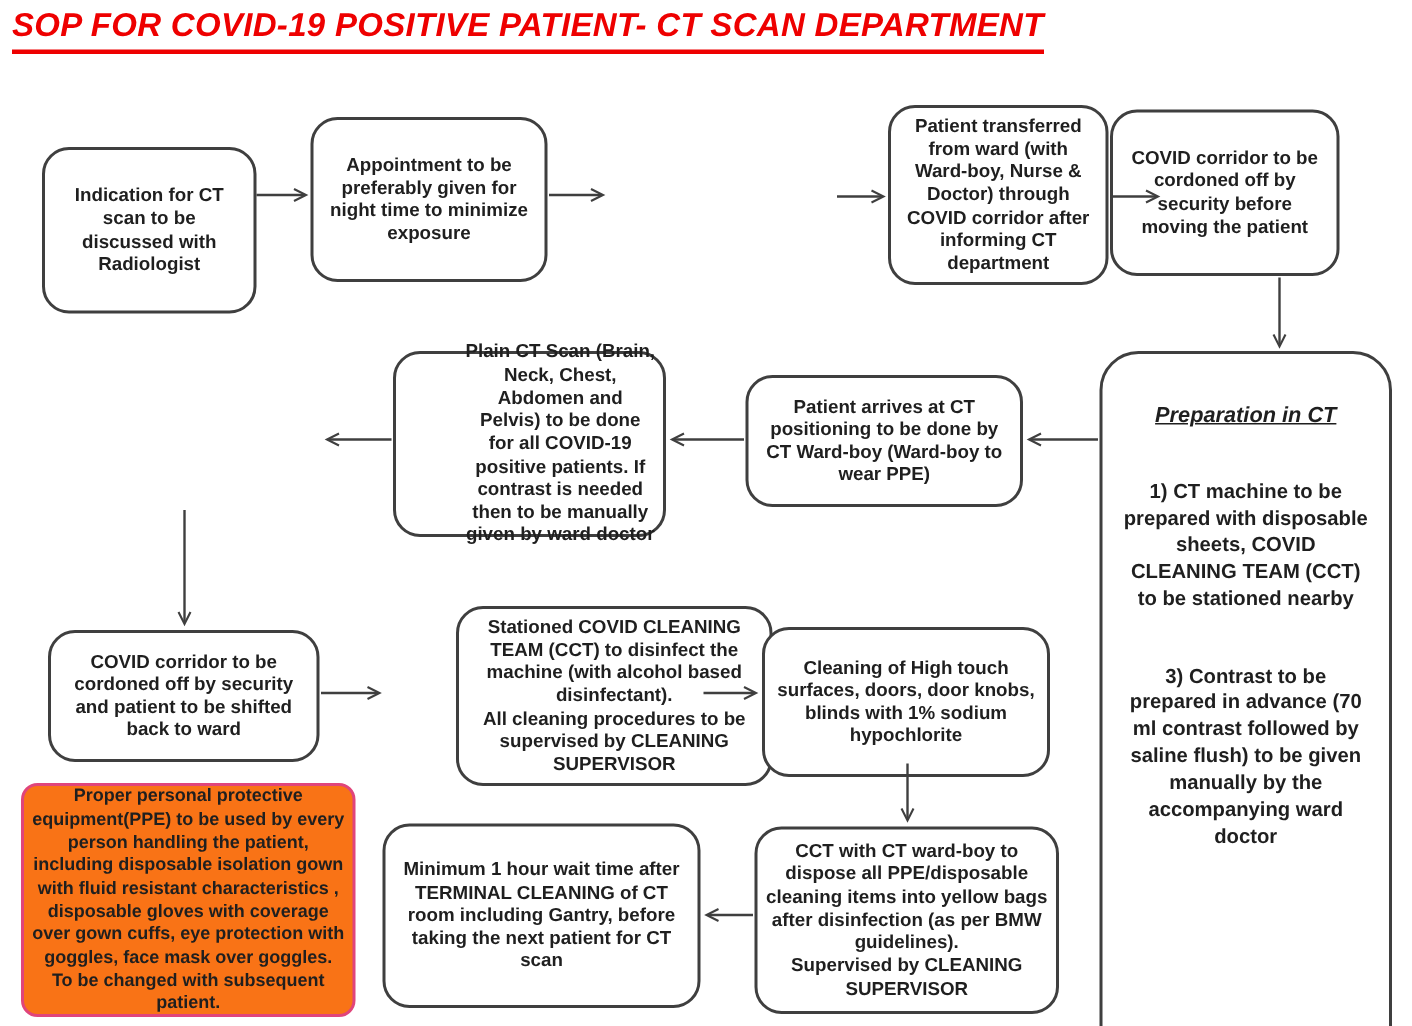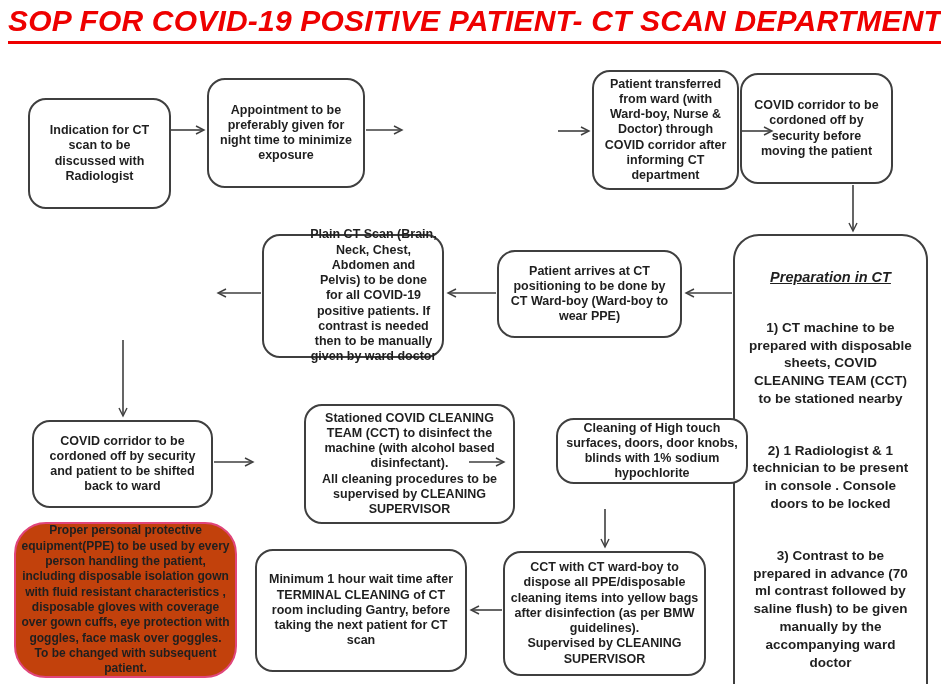--- a/index.html
+++ b/index.html
@@ -2,21 +2,21 @@
 <html><head>
 <meta charset="utf-8">
 <style>
   html,body{margin:0;padding:0;background:#ffffff;}
   .canvas{
     position:relative;width:941px;height:684px;background:#ffffff;overflow:hidden;
     font-family:"Liberation Sans",sans-serif;
   }
   .page-title{
     position:absolute;left:8px;top:4px;
-    font-size:30px;font-weight:bold;font-style:italic;color:#ee0000;
+    font-size:22px;font-weight:bold;font-style:italic;color:#ee0000;
     border-bottom:3px solid #ee0000;padding-bottom:3px;letter-spacing:.2px;
     white-space:nowrap;
   }
   .box{
     position:absolute;box-sizing:border-box;
     border:2px solid #3f3f3f;border-radius:18px;background:#ffffff;
     display:flex;align-items:center;justify-content:center;
     text-align:center;font-weight:bold;color:#1f1f1f;
     font-size:12.5px;line-height:1.22;padding:4px 7px;
     white-space:pre-line;
@@ -27,51 +27,50 @@
     border:2px solid #3f3f3f;border-radius:26px;background:#ffffff;
     text-align:center;font-weight:bold;color:#1f1f1f;
     font-size:13.5px;line-height:1.32;padding:14px 12px 6px 12px;
     white-space:pre-line;
   }
   .prep-heading{
     font-style:italic;text-decoration:underline;font-size:14.5px;margin-bottom:14px;
   }
   .prep-item{margin-bottom:16px;}
   .ppe-box{
-    border:2.5px solid #e0457b;background:#c2410c;border-radius:32px;
+    border:2.5px solid #e0457b;background:#f97316;border-radius:11px;
     font-size:12px;line-height:1.28;
   }
   .arrow-layer{position:absolute;left:0;top:0;width:941px;height:684px;pointer-events:none;}
 </style>
 </head>
 <body>
 
 <div class="canvas">
 
   <div class="page-title">SOP FOR COVID-19 POSITIVE PATIENT- CT SCAN DEPARTMENT</div>
 
   <div class="box" style="left:28px;top:75px;width:143px;height:111px;margin-top:23px;">Indication for CT scan to be discussed  with Radiologist</div>
   <div class="box" style="left:207px;top:78px;width:158px;height:110px;">Appointment to be preferably given for night time to minimize exposure</div>
   <div class="box" style="left:592px;top:70px;width:147px;height:120px;">Patient transferred from ward (with Ward-boy, Nurse &amp; Doctor) through COVID corridor after informing CT department</div>
   <div class="box" style="left:740px;top:73px;width:153px;height:111px;">COVID corridor to be cordoned off by security before moving the patient</div>
 
   <div class="prep-box" style="left:733px;top:234px;width:195px;height:548px;">
     <div class="prep-heading">Preparation in CT</div>
     <div class="prep-item">1) CT machine to be prepared with disposable sheets, COVID CLEANING TEAM (CCT)  to be stationed nearby</div>
-    <div class="prep-item">2) 1 Radiologist &amp; 1 technician to be present in console . Console doors to be locked</div>
     <div class="prep-item">3) Contrast to be prepared in advance (70 ml contrast followed by saline flush) to be given manually by the accompanying  ward doctor</div>
   </div>
 
   <div class="box" style="left:497px;top:250px;width:185px;height:88px;">Patient arrives at CT positioning to be done by CT Ward-boy (Ward-boy to wear PPE)</div>
   <div class="box small-pad" style="left:262px;top:234px;width:182px;height:124px;padding-left:46px;">Plain CT Scan (Brain, Neck, Chest, Abdomen and Pelvis) to be done for all COVID-19 positive patients. If contrast is needed then to be manually given by ward doctor</div>
 
   <div class="box" style="left:32px;top:420px;width:181px;height:88px;">COVID corridor to be cordoned off by security and patient to be shifted back to ward</div>
   <div class="box small-pad" style="left:257px;top:404px;width:211px;height:120px;margin-left:47px;">Stationed COVID CLEANING TEAM (CCT) to disinfect the machine (with alcohol based disinfectant).
 All cleaning procedures to be supervised by CLEANING SUPERVISOR</div>
-  <div class="box" style="left:508px;top:418px;width:192px;height:66px;margin-left:48px;">Cleaning of High touch surfaces, doors, door knobs, blinds with 1% sodium hypochlorite</div>
+  <div class="box" style="left:508px;top:418px;width:192px;height:100px;">Cleaning of High touch surfaces, doors, door knobs, blinds with 1% sodium hypochlorite</div>
 
   <div class="box small-pad" style="left:503px;top:551px;width:203px;height:125px;">CCT with CT ward-boy to dispose all PPE/disposable cleaning items into yellow bags after disinfection (as per BMW guidelines).
 Supervised by CLEANING SUPERVISOR</div>
   <div class="box" style="left:255px;top:549px;width:212px;height:123px;">Minimum 1 hour wait time after TERMINAL CLEANING of CT room including Gantry,  before taking the next patient for CT scan</div>
   <div class="box ppe-box small-pad" style="left:14px;top:522px;width:223px;height:156px;">Proper personal protective equipment(PPE) to be used by every person handling the patient, including disposable isolation gown with fluid resistant characteristics , disposable gloves with coverage over gown cuffs, eye protection with goggles, face mask over goggles.
 To be changed with subsequent patient.</div>
 
   <svg class="arrow-layer" viewBox="0 0 941 684">
     <defs>
       <marker id="ah" markerWidth="11" markerHeight="11" refX="8" refY="5" orient="auto" markerUnits="userSpaceOnUse">

